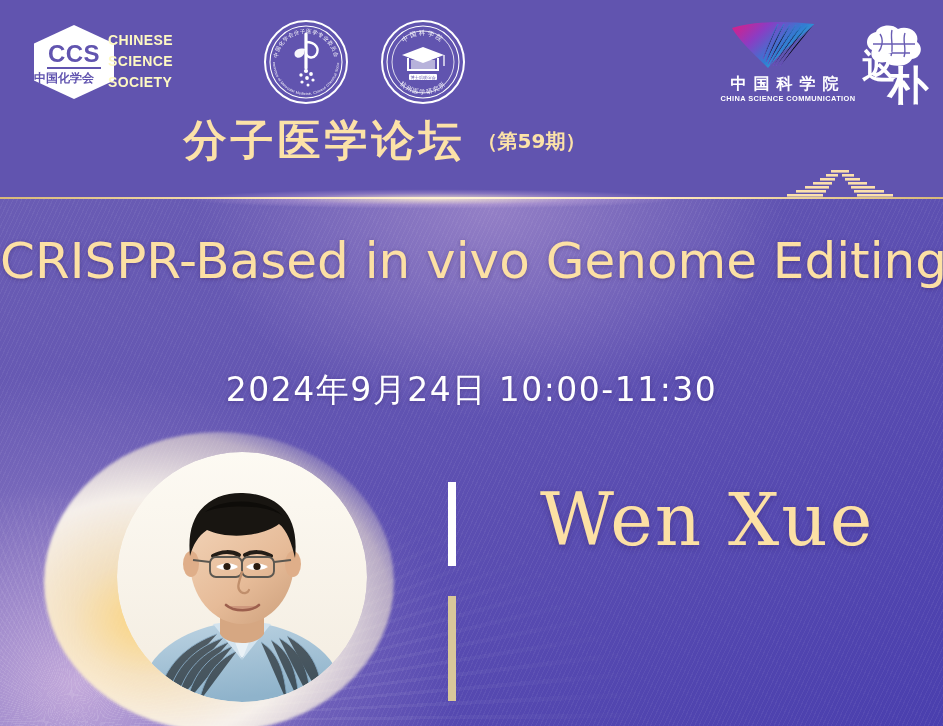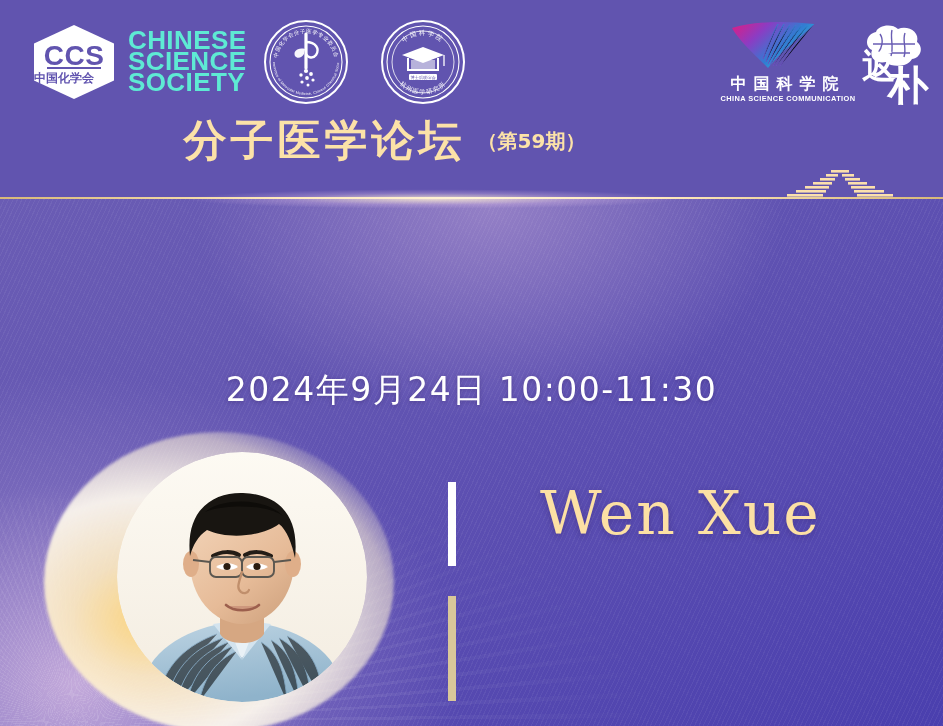--- a/index.html
+++ b/index.html
@@ -27,36 +27,36 @@
   
   .ccs-logo{ position:absolute; left:34px; top:17px; width:80px; height:74px; }
   .hexplate{
     position:absolute; inset:0;
     background:#ffffff;
     clip-path:polygon(50% 0%, 100% 25%, 100% 75%, 50% 100%, 0% 75%, 0% 25%);
   }
   .ccs-txt{
     position:absolute; left:0; top:15px; width:100%;
     text-align:center; color:#6154AF;
-    font-size:28px; font-weight:bold; letter-spacing:0.5px;
+    font-size:24px; font-weight:bold; letter-spacing:0.5px;
     font-family:"Liberation Sans", sans-serif;
   }
   .ccs-rule{
     position:absolute; left:13px; top:42px; width:54px; height:1.5px;
     background:#6154AF;
   }
   .ccs-cn{
     position:absolute; left:0; top:45px; width:100%;
     color:#6154AF;
     font-size:12px; font-weight:bold;
     font-family:"DejaVu Sans", sans-serif;
   }
   .ccs-words{
-    position:absolute; left:128px; top:22px;
-    color:#5eead4; font-size:26px; font-weight:bold;
+    position:absolute; left:108px; top:22px;
+    color:#fef9c3; font-size:14px; font-weight:bold;
     line-height:21px; letter-spacing:0.4px;
     font-family:"Liberation Sans", sans-serif;
   }
 
   
   .seal{
     position:absolute; width:84px; height:84px; border-radius:50%;
     border:2px solid #ffffff;
   }
   .seal svg{ position:absolute; inset:0; }
@@ -193,21 +193,21 @@
   .bar-white{
     position:absolute; left:448px; top:482px; width:8px; height:84px;
     background:#ffffff; z-index:12;
   }
   .bar-gold{
     position:absolute; left:448px; top:596px; width:8px; height:105px;
     background:#D9C79A; z-index:12;
   }
   .speaker-name{
     position:absolute; left:540px; top:478px; width:340px;
-    color:#FCE0A4; font-size:60px; font-weight:normal;
+    color:#FCE0A4; font-size:72px; font-weight:normal;
     letter-spacing:2px; white-space:nowrap;
     font-family:"DejaVu Serif", serif;
     text-shadow:0 2px 6px rgba(40,20,80,0.30);
     z-index:12;
   }
   .speaker-role{
     position:absolute; left:608px; top:585px;
     color:#ffffff; font-size:62px; font-weight:bold;
     letter-spacing:8px; white-space:nowrap;
     font-family:"DejaVu Sans", serif;
@@ -349,20 +349,21 @@
         <rect x="11" y="22" width="30" height="2.6"></rect>
         <rect x="69" y="22" width="30" height="2.6"></rect>
         <rect x="2" y="26" width="36" height="2.6"></rect>
         <rect x="72" y="26" width="36" height="2.6"></rect>
       </g>
     </svg>
   </div>
   <div class="gold-glow"></div>
   <div class="gold-rule"></div>
 
+  <div class="talk-title">CRISPR-Based in vivo Genome Editing</div>
   <div class="talk-date">2024年9月24日  10:00-11:30</div>
 
   <div class="portrait-wrap">
     <div class="glow-ring"></div>
     <div class="photo-circle">
       <svg width="250" height="250" viewBox="0 0 250 250">
         <defs>
           <clipPath id="pc">
               <circle cx="125" cy="125" r="125"></circle>
             </clipPath>

